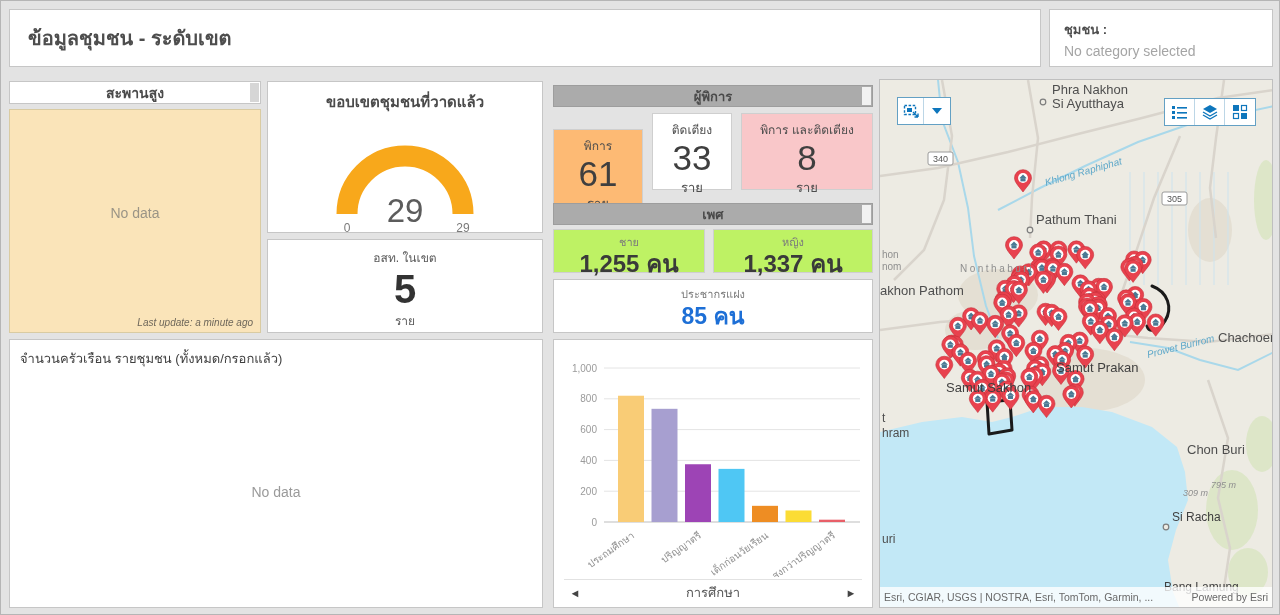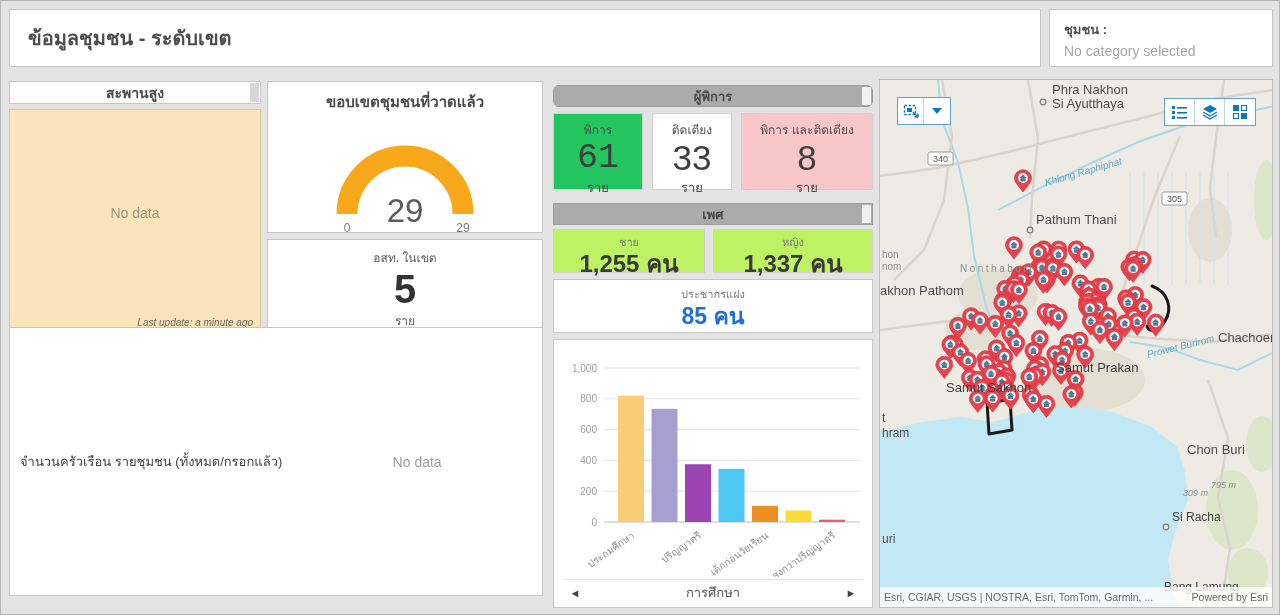--- a/index.html
+++ b/index.html
@@ -42,21 +42,21 @@
   .card{position:absolute;background:#bef264;border:1px solid #cfcfcf;text-align:center;}
   .card .lab{font-size:12px;color:#4d4d4d;margin-top:6px;}
   .card .num{font-size:35px;color:#3f3f3f;line-height:38px;}
   .card .unit{font-size:13px;color:#4d4d4d;}
   .gcard .lab{font-size:11px;color:#7b7b7b;margin-top:3px;}
   .gcard .num{font-size:24px;font-weight:bold;color:#3a3a3a;line-height:26px;}
   .hidden-pop{left:552px;top:278px;width:320px;height:54px;text-align:center;}
   .hidden-pop .lab{font-size:11px;color:#7b7b7b;margin-top:5px;}
   .hidden-pop .num{font-size:23px;font-weight:bold;line-height:26px;}
   
-  .households{left:8px;top:326px;width:534px;height:269px;display:flex;flex-direction:row;align-items:center;}
+  .households{left:8px;top:338px;width:534px;height:269px;display:flex;flex-direction:column;}
   .households .ttl{font-size:13px;color:#3f3f3f;padding:8px 10px;}
   .households .nodata{flex:1;display:flex;align-items:center;justify-content:center;font-size:14px;color:#9a9a9a;}
   
   .chartp{left:552px;top:338px;width:320px;height:269px;}
   .chart-footer{position:absolute;left:10px;right:10px;bottom:2px;height:26px;display:flex;align-items:center;
     border-top:1px solid #e2e2e2;}
   .chart-footer .axis-lab{flex:1;text-align:center;font-size:13px;color:#555;}
   .chart-footer .arr{width:22px;text-align:center;font-size:11px;color:#444;cursor:pointer;}
   svg text{font-family:"Liberation Sans",sans-serif;}
   
@@ -105,25 +105,25 @@
       <text x="195" y="118" class="gauge-tick">29</text>
     </svg>
   </div>
 
   <div class="panel vol">
     <div class="ttl">อสท. ในเขต</div>
     <div class="num">5</div>
     <div class="unit">ราย</div>
   </div>
 
-  <div class="sec-hdr" style="left:552px;top:84px;width:320px;height:22px;border-radius:6px;">
+  <div class="sec-hdr" style="left:552px;top:84px;width:320px;height:22px;">
     <span>ผู้พิการ</span>
     <span class="nub light"></span>
   </div>
-  <div class="card" style="left: 552px; top: 112px; width: 90px; height: 77px; background: #22c55e; font-family: Liberation Mono, monospace;">
+  <div class="card" style="left: 552px; top: 128px; width: 90px; height: 77px; background: #fdba74;">
     <div class="lab">พิการ</div>
     <div class="num">61</div>
     <div class="unit">ราย</div>
   </div>
   <div class="card" style="left: 651px; top: 112px; width: 80px; height: 77px; background: rgb(255, 255, 255);">
     <div class="lab">ติดเตียง</div>
     <div class="num">33</div>
     <div class="unit">ราย</div>
   </div>
   <div class="card" style="left: 740px; top: 112px; width: 132px; height: 77px; background: rgb(249, 199, 201);">

